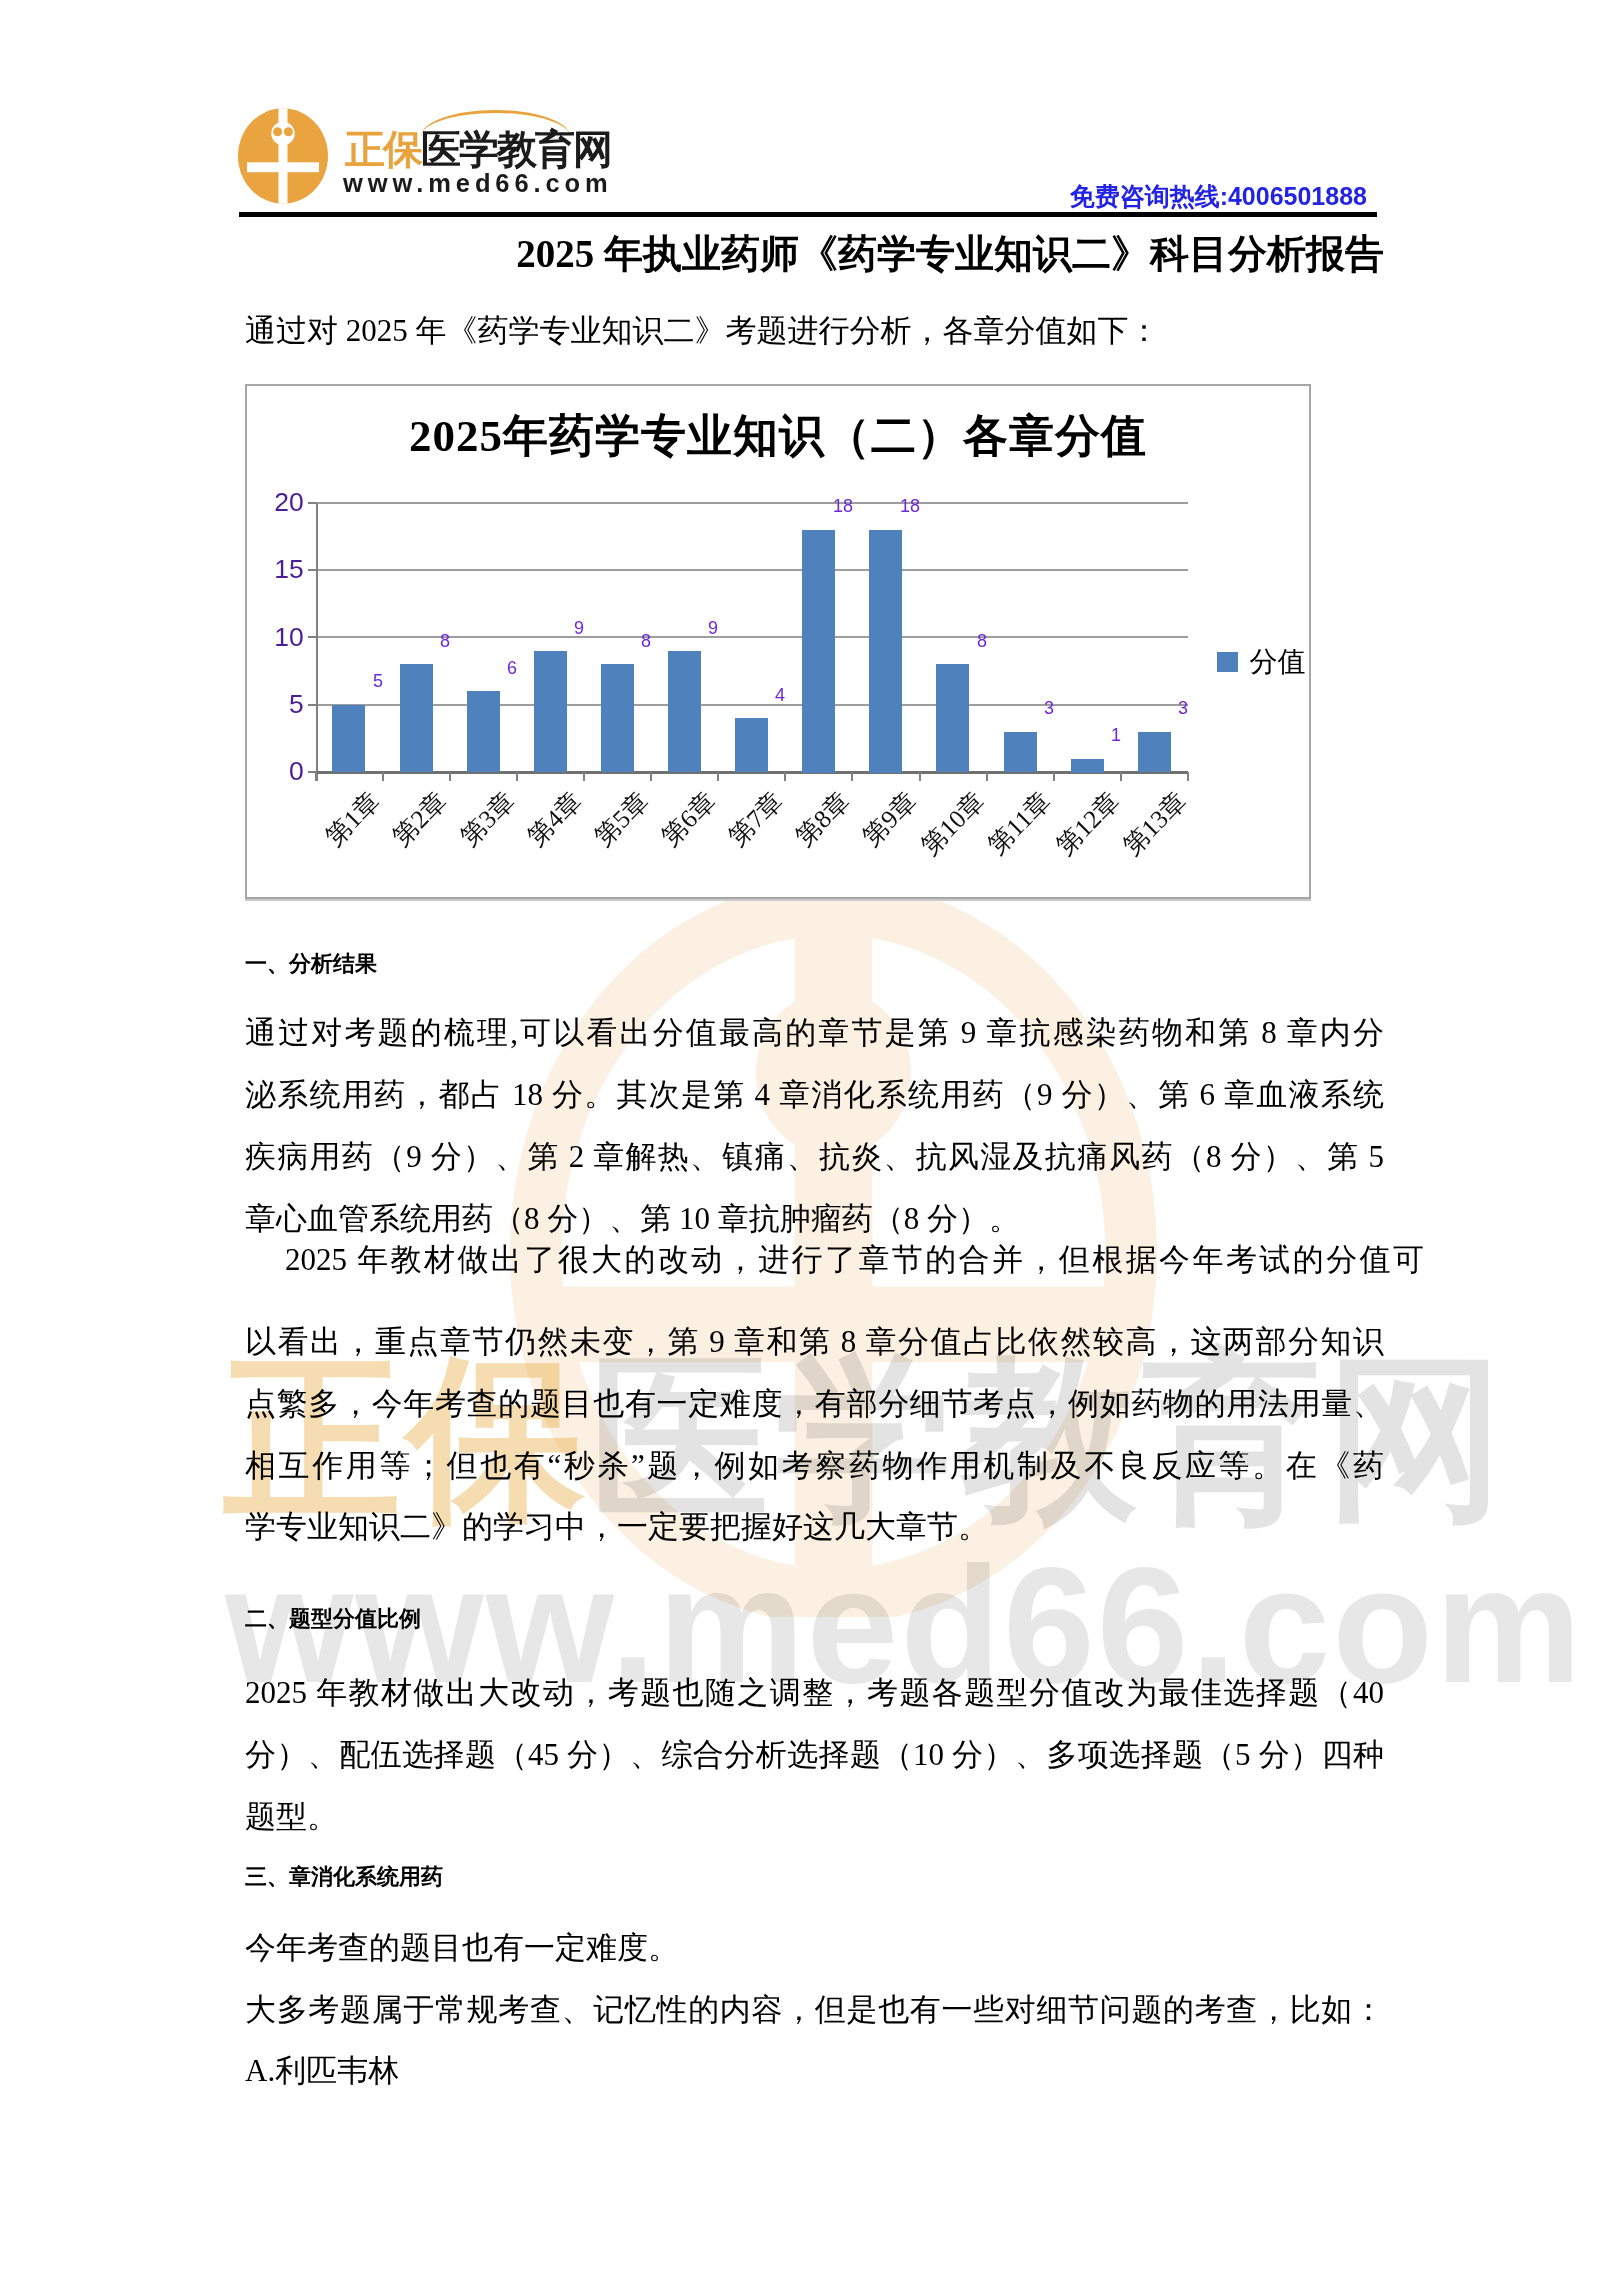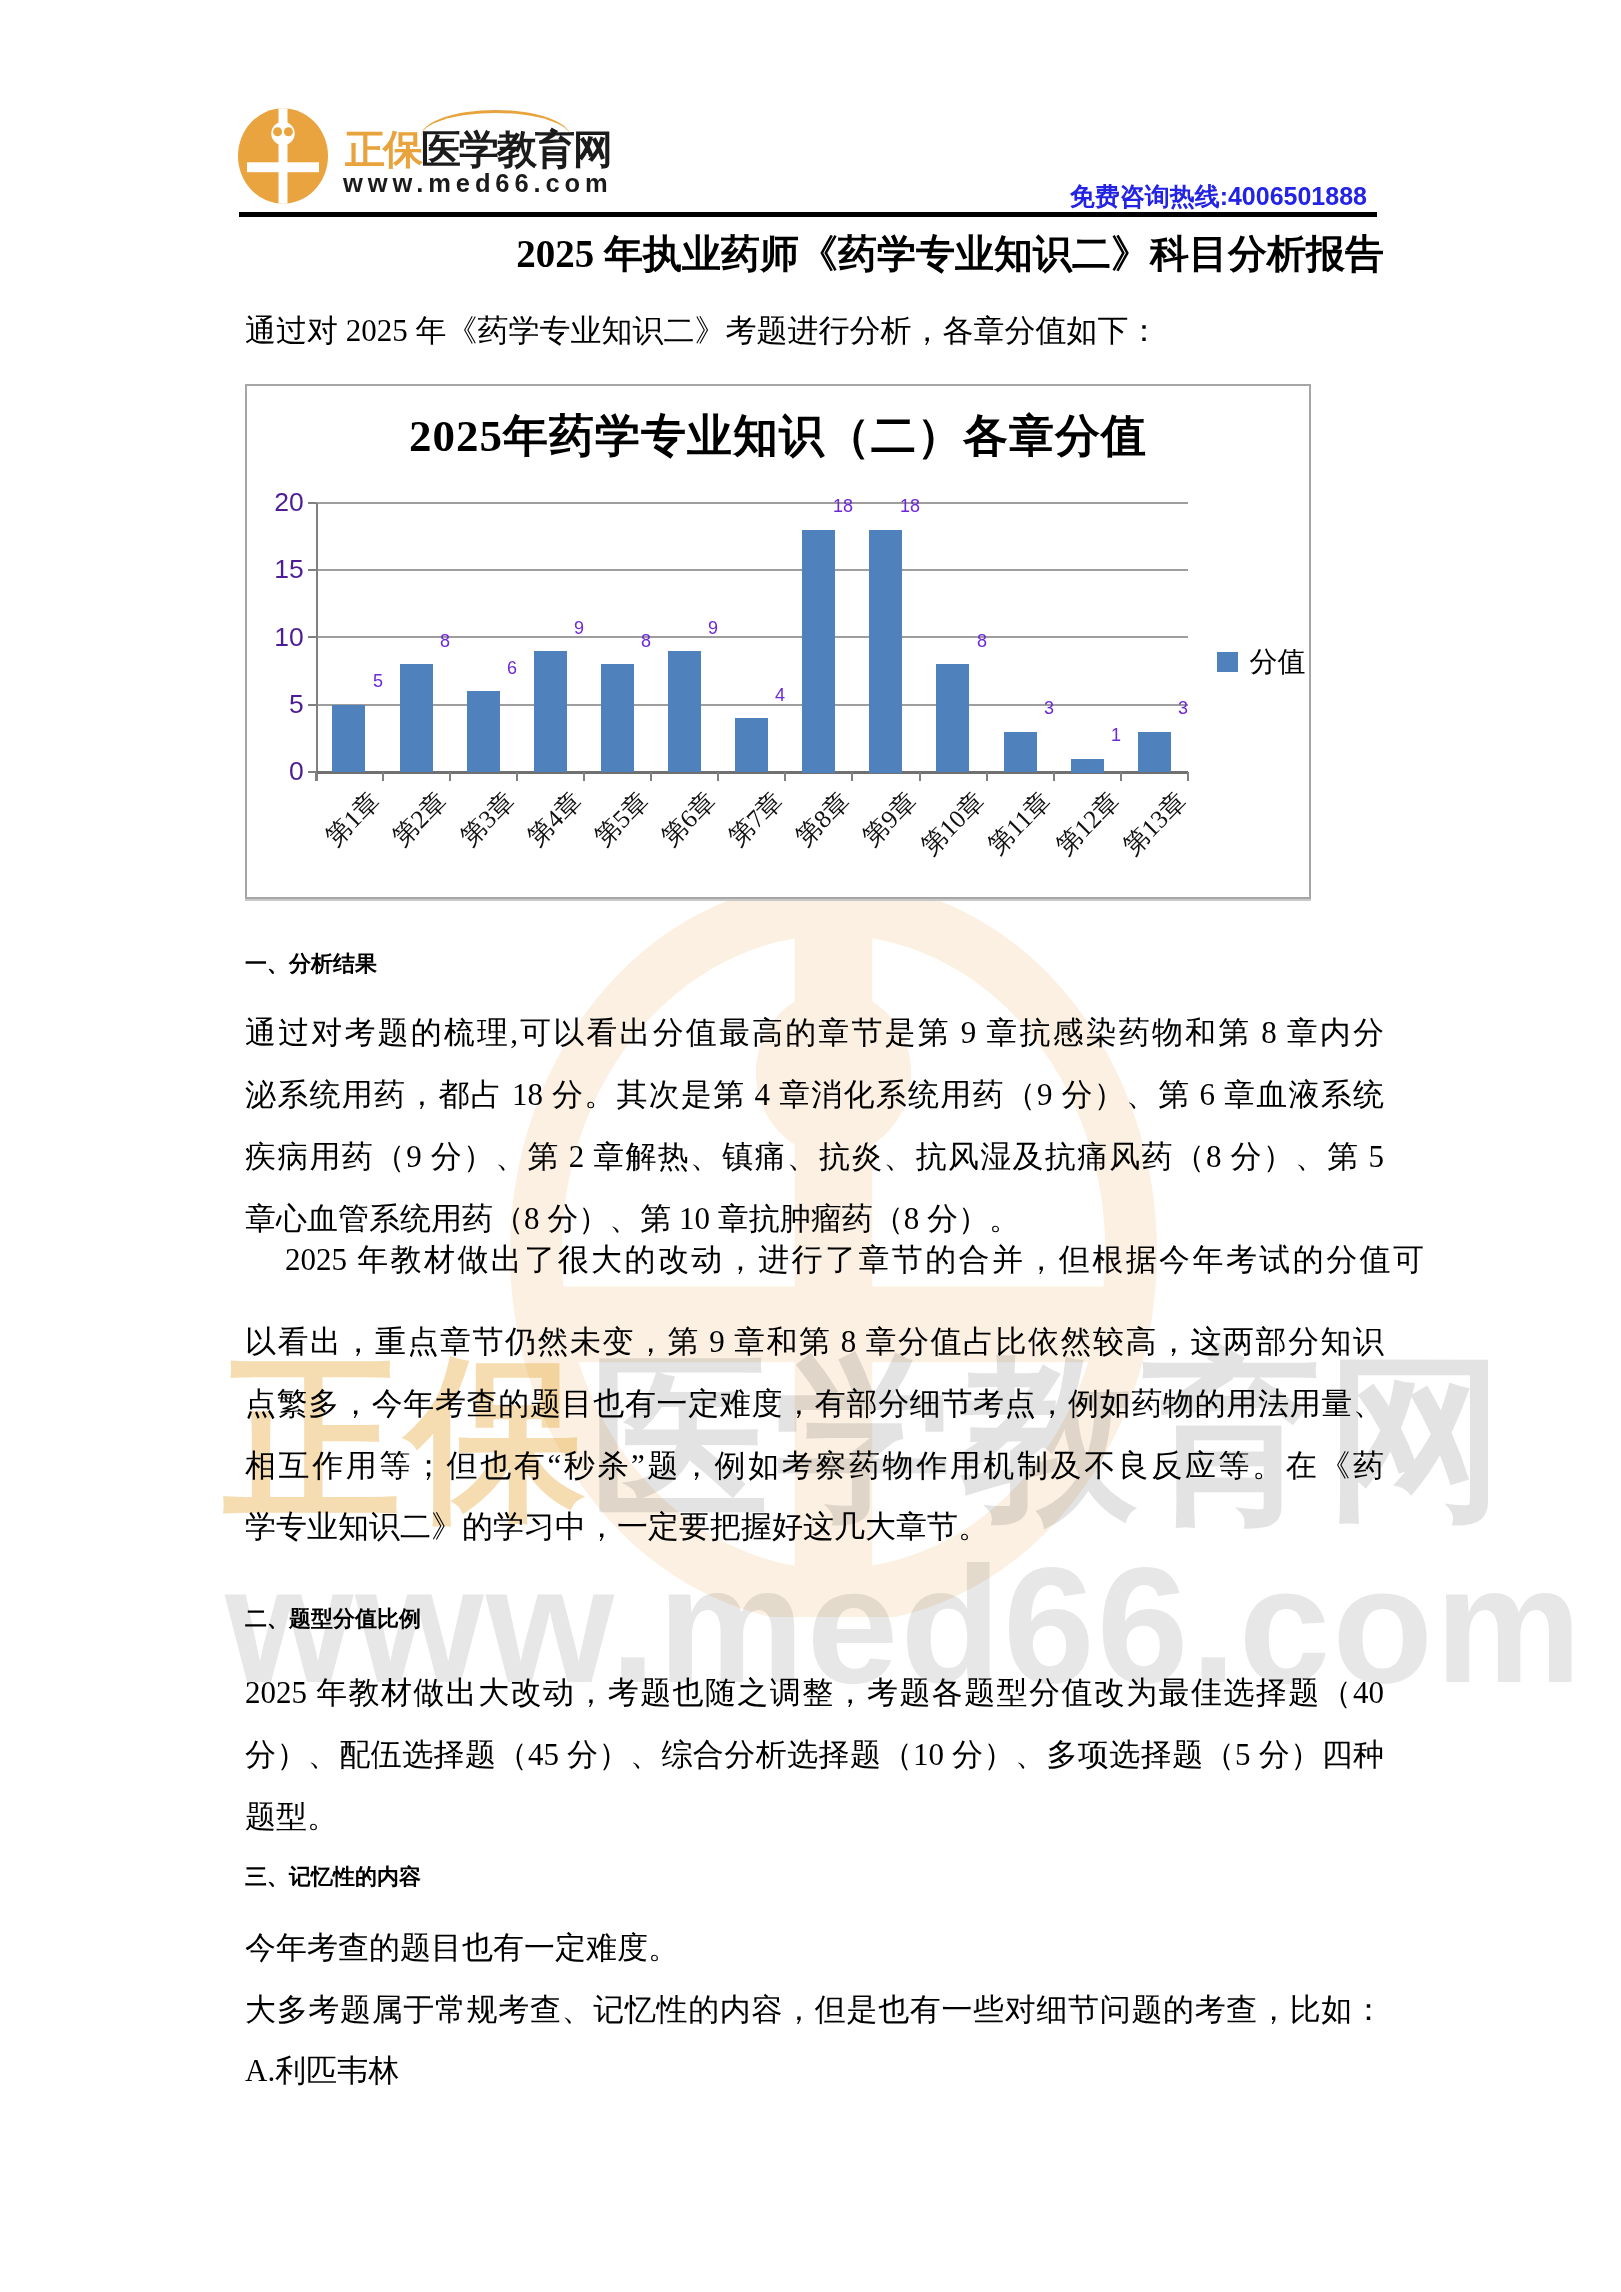--- a/index.html
+++ b/index.html
@@ -183,21 +183,21 @@
         <div class="body-line" style="top: 1198px;">章心血管系统用药（8 分）、第 10 章抗肿瘤药（8 分）。</div>
         <div class="body-line j" style="top: 1239px; margin-left: 40px;">2025 年教材做出了很大的改动，进行了章节的合并，但根据今年考试的分值可</div>
         <div class="body-line j" style="top: 1321px;">以看出，重点章节仍然未变，第 9 章和第 8 章分值占比依然较高，这两部分知识</div>
         <div class="body-line j" style="top: 1383px;">点繁多，今年考查的题目也有一定难度，有部分细节考点，例如药物的用法用量、</div>
         <div class="body-line j" style="top: 1445px;">相互作用等；但也有“秒杀”题，例如考察药物作用机制及不良反应等。在《药</div>
         <div class="body-line" style="top: 1506px;">学专业知识二》的学习中，一定要把握好这几大章节。</div>
         <div class="sec-heading" style="top: 1604px;">二、题型分值比例</div>
         <div class="body-line j" style="top: 1672px;">2025 年教材做出大改动，考题也随之调整，考题各题型分值改为最佳选择题（40</div>
         <div class="body-line j" style="top: 1734px;">分）、配伍选择题（45 分）、综合分析选择题（10 分）、多项选择题（5 分）四种</div>
         <div class="body-line" style="top: 1796px;">题型。</div>
-        <div class="sec-heading" style="top: 1862px;">三、记忆性的内容</div>
+        <div class="sec-heading" style="top: 1862px;">三、章消化系统用药</div>
         <div class="body-line" style="top: 1927px;">今年考查的题目也有一定难度。</div>
         <div class="body-line j" style="top: 1989px;">大多考题属于常规考查、记忆性的内容，但是也有一些对细节问题的考查，比如：</div>
         <div class="body-line" style="top: 2050px;">A.利匹韦林</div>
       </div>
 
   </div>
 </div>
 
 
 </body></html>

